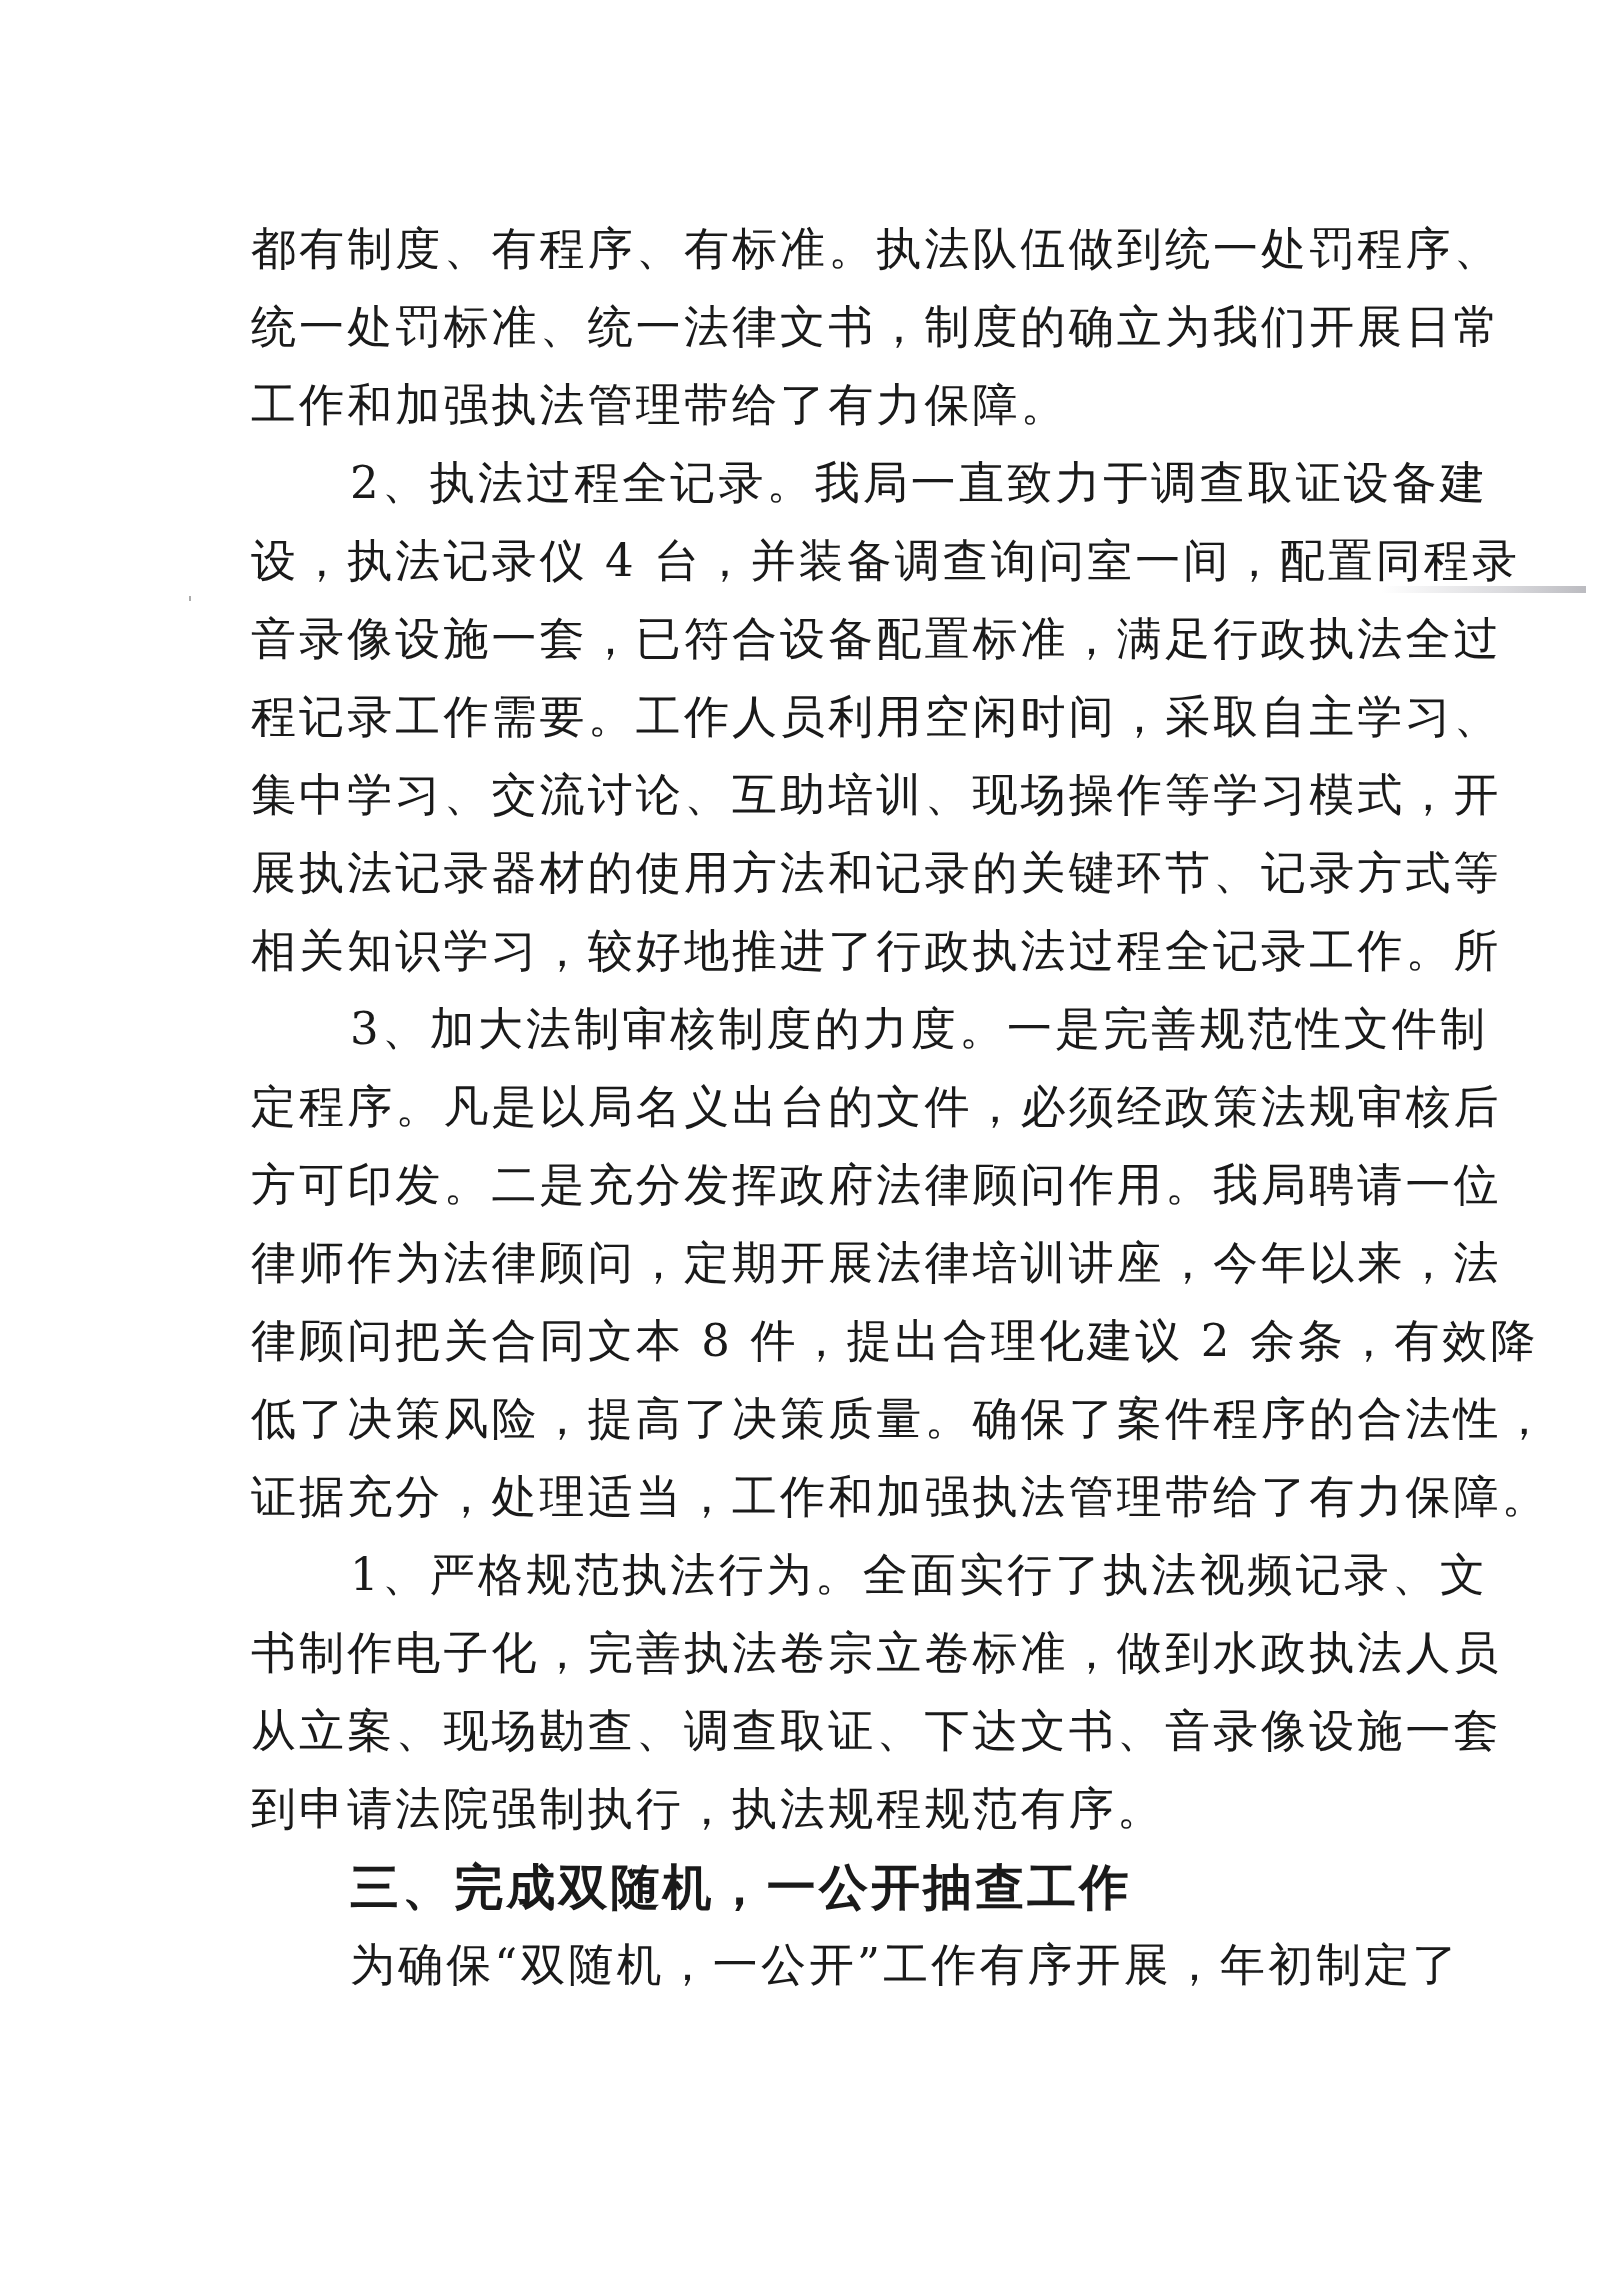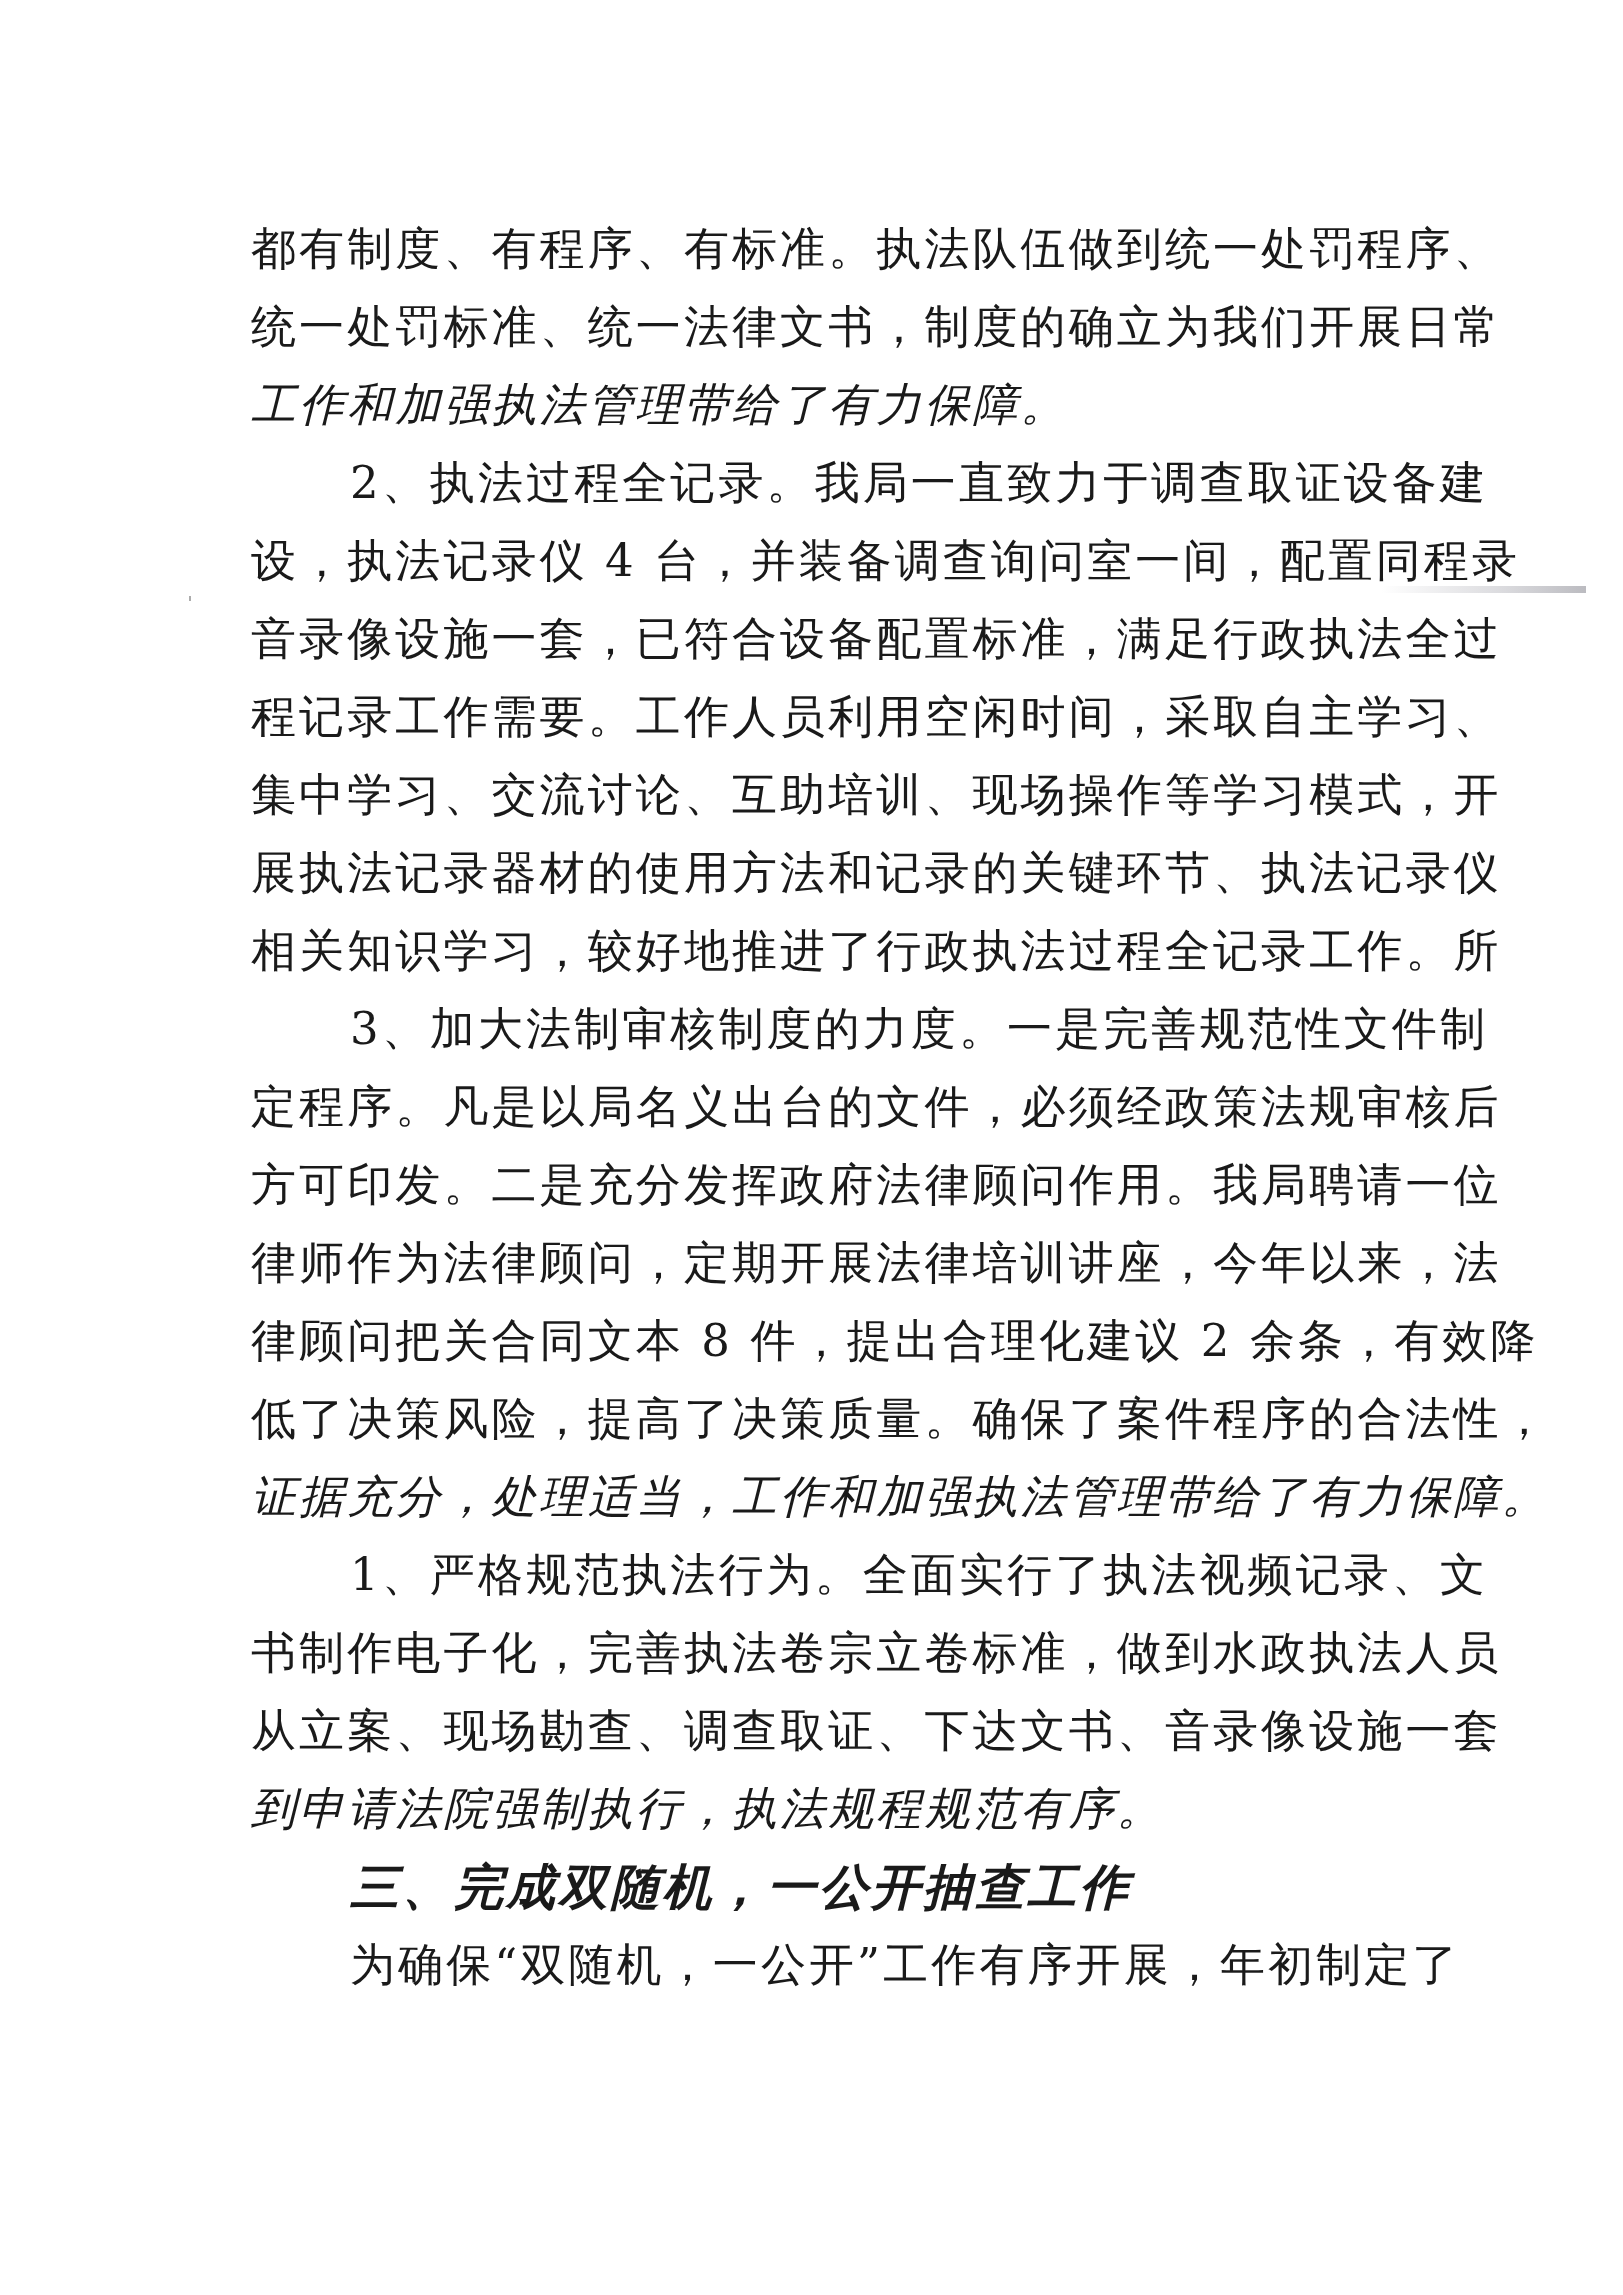--- a/index.html
+++ b/index.html
@@ -39,21 +39,20 @@
       text-indent: 99px;
     }
     .line {
       display: block;
       white-space: nowrap;
       text-align: justify;
       text-align-last: justify;
     }
     .line.last {
       text-align-last: left;
-      font-style: italic;
     }
     .scan-noise {
       position: absolute;
       background: linear-gradient(90deg, rgba(200,200,200,0) 0%, rgba(150,150,160,0.35) 60%, rgba(120,120,130,0.5) 100%);
       height: 7.2px;
     }
     .scan-dot {
       position: absolute;
       width: 2px;
       height: 5.1px;
@@ -70,21 +69,21 @@
     <span class="line">统一处罚标准、统一法律文书，制度的确立为我们开展日常</span>
     <span class="line last">工作和加强执法管理带给了有力保障。</span>
   </p>
 
   <p class="para">
     <span class="line" style="padding-left:99px">2、执法过程全记录。我局一直致力于调查取证设备建</span>
     <span class="line">设，执法记录仪 4 台，并装备调查询问室一间，配置同程录</span>
     <span class="line">音录像设施一套，已符合设备配置标准，满足行政执法全过</span>
     <span class="line">程记录工作需要。工作人员利用空闲时间，采取自主学习、</span>
     <span class="line">集中学习、交流讨论、互助培训、现场操作等学习模式，开</span>
-    <span class="line">展执法记录器材的使用方法和记录的关键环节、执法记录仪</span>
+    <span class="line">展执法记录器材的使用方法和记录的关键环节、记录方式等</span>
     <span class="line">相关知识学习，较好地推进了行政执法过程全记录工作。所</span>
   </p>
 
   <p class="para">
     <span class="line" style="padding-left:99px">3、加大法制审核制度的力度。一是完善规范性文件制</span>
     <span class="line">定程序。凡是以局名义出台的文件，必须经政策法规审核后</span>
     <span class="line">方可印发。二是充分发挥政府法律顾问作用。我局聘请一位</span>
     <span class="line">律师作为法律顾问，定期开展法律培训讲座，今年以来，法</span>
     <span class="line">律顾问把关合同文本 8 件，提出合理化建议 2 余条，有效降</span>
     <span class="line">低了决策风险，提高了决策质量。确保了案件程序的合法性，</span>

